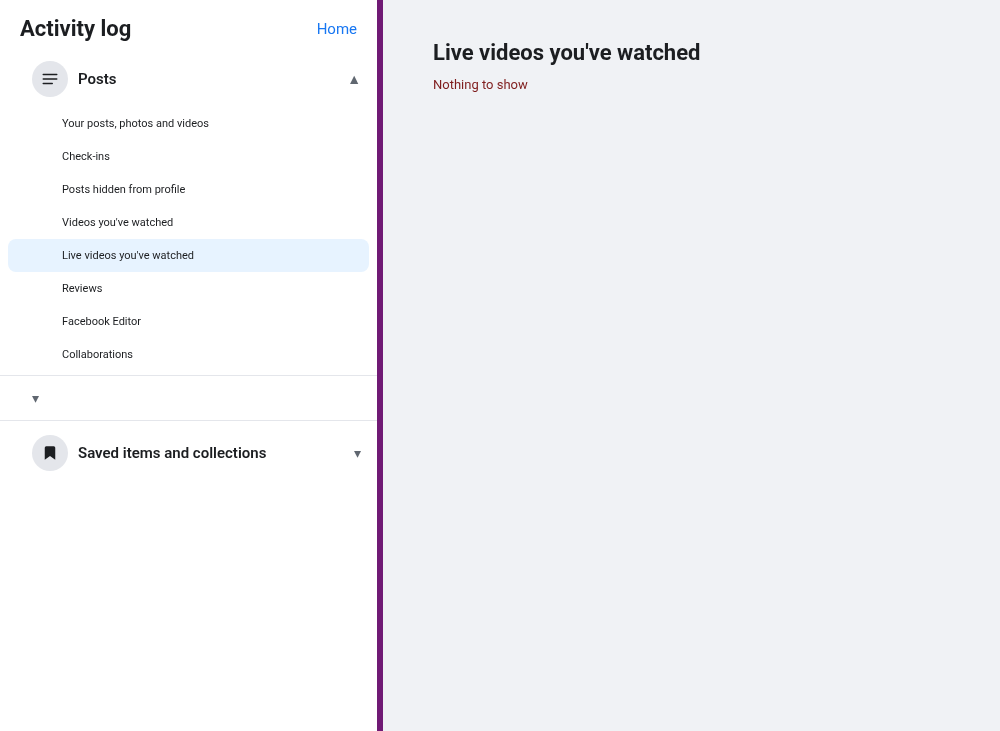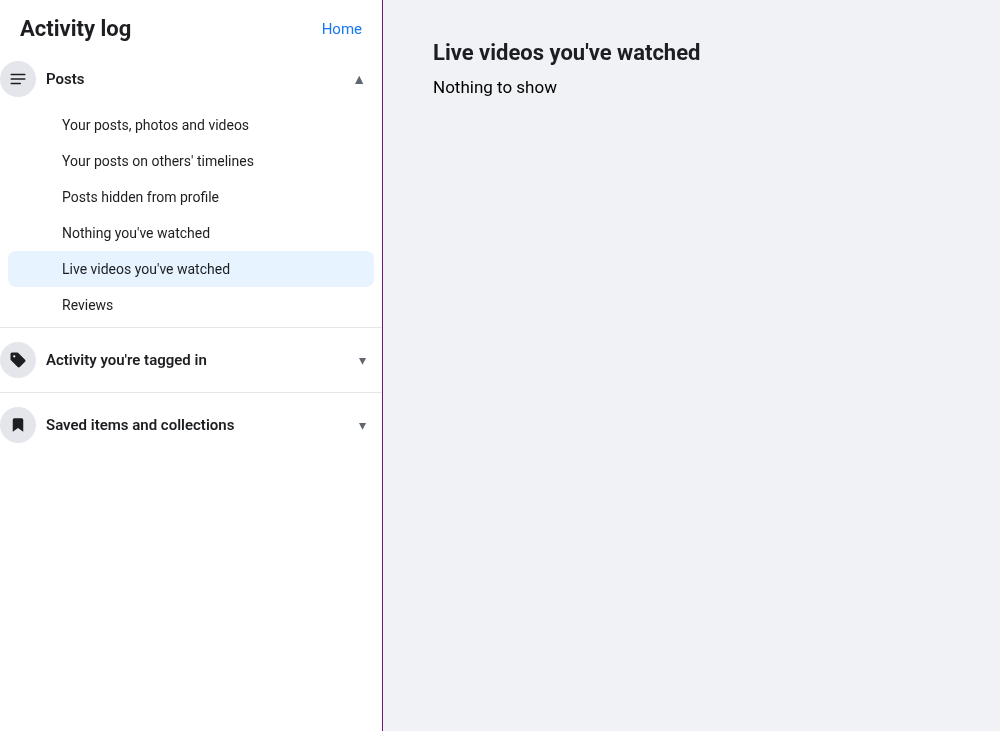--- a/index.html
+++ b/index.html
@@ -19,21 +19,21 @@
     .main-layout {
       display: flex;
       flex: 1;
       overflow: hidden;
     }
     .sidebar {
       width: 383px;
       background: #fff;
       overflow-y: auto;
       flex-shrink: 0;
-      border-right: 1px solid #701a75;
+      border-right: 6px solid #701a75;
     }
     .sidebar-top {
       display: flex;
       align-items: center;
       justify-content: space-between;
       padding: 16px 20px 10px 20px;
       background: #fff;
     }
     .activity-log-title {
       font-size: 22px;
@@ -44,21 +44,21 @@
       color: #1877f2;
       font-size: 15px;
       text-decoration: none;
       cursor: pointer;
       text-align: right;
     }
     .section-header {
       display: flex;
       align-items: center;
       justify-content: space-between;
-      padding: 10px 16px 10px 0;
+      padding: 10px 16px 10px 32px;
       cursor: pointer;
     }
     .section-header-left {
       display: flex;
       align-items: center;
       gap: 10px;
     }
     .section-icon {
       width: 36px;
       height: 36px;
@@ -73,21 +73,21 @@
       font-size: 15px;
       font-weight: 600;
       color: #1c1e21;
     }
     .chevron {
       font-size: 14px;
       color: #606770;
     }
     .nav-item {
       padding: 10px 16px 10px 62px;
-      font-size: 14px;
+      font-size: 11px;
       color: #1c1e21;
       cursor: pointer;
     }
     .nav-item.active {
       background: #e7f3ff;
       border-radius: 8px;
       margin: 0 8px;
       padding: 10px 16px 10px 54px;
     }
     .section-separator {
@@ -101,22 +101,22 @@
       padding: 40px 50px;
       overflow-y: auto;
     }
     .content-title {
       font-size: 22px;
       font-weight: 700;
       color: #1c1e21;
       margin-bottom: 12px;
     }
     .content-empty {
-      font-size: 17px;
-      color: #000000;
+      font-size: 13px;
+      color: #7f1d1d;
     }
     
     .sidebar::-webkit-scrollbar {
       width: 6px;
     }
     .sidebar::-webkit-scrollbar-thumb {
       background: #c4c4c4;
       border-radius: 3px;
     }
   </style>
@@ -139,38 +139,31 @@
             <line x1="3" y1="12" x2="21" y2="12"></line>
             <line x1="3" y1="18" x2="15" y2="18"></line>
           </svg>
         </div>
         <span class="section-label">Posts</span>
       </div>
       <span class="chevron">▲</span>
     </div>
 
     <div class="nav-item">Your posts, photos and videos</div>
-    <div class="nav-item">Your posts on others' timelines</div>
+    <div class="nav-item">Check-ins</div>
     <div class="nav-item">Posts hidden from profile</div>
-    <div class="nav-item">Nothing you've watched</div>
+    <div class="nav-item">Videos you've watched</div>
     <div class="nav-item active">Live videos you've watched</div>
     <div class="nav-item">Reviews</div>
+    <div class="nav-item">Facebook Editor</div>
+    <div class="nav-item">Collaborations</div>
 
     <div class="section-separator"></div>
 
     <div class="section-header">
-      <div class="section-header-left">
-        <div class="section-icon">
-          <svg width="18" height="18" viewBox="0 0 24 24" fill="#1c1e21">
-            <path d="M21.41 11.58l-9-9A2 2 0 0 0 11 2H4a2 2 0 0 0-2 2v7a2 2 0 0 0 .59 1.42l9 9A2 2 0 0 0 13 22a2 2 0 0 0 1.41-.59l7-7A2 2 0 0 0 22 13a2 2 0 0 0-.59-1.42z"></path>
-            <circle cx="7" cy="7" r="1.5" fill="white"></circle>
-          </svg>
-        </div>
-        <span class="section-label">Activity you're tagged in</span>
-      </div>
       <span class="chevron">▾</span>
     </div>
 
     <div class="section-separator"></div>
 
     <div class="section-header">
       <div class="section-header-left">
         <div class="section-icon">
           <svg width="18" height="18" viewBox="0 0 24 24" fill="#1c1e21">
             <path d="M19 21l-7-5-7 5V5a2 2 0 0 1 2-2h10a2 2 0 0 1 2 2z"></path>

